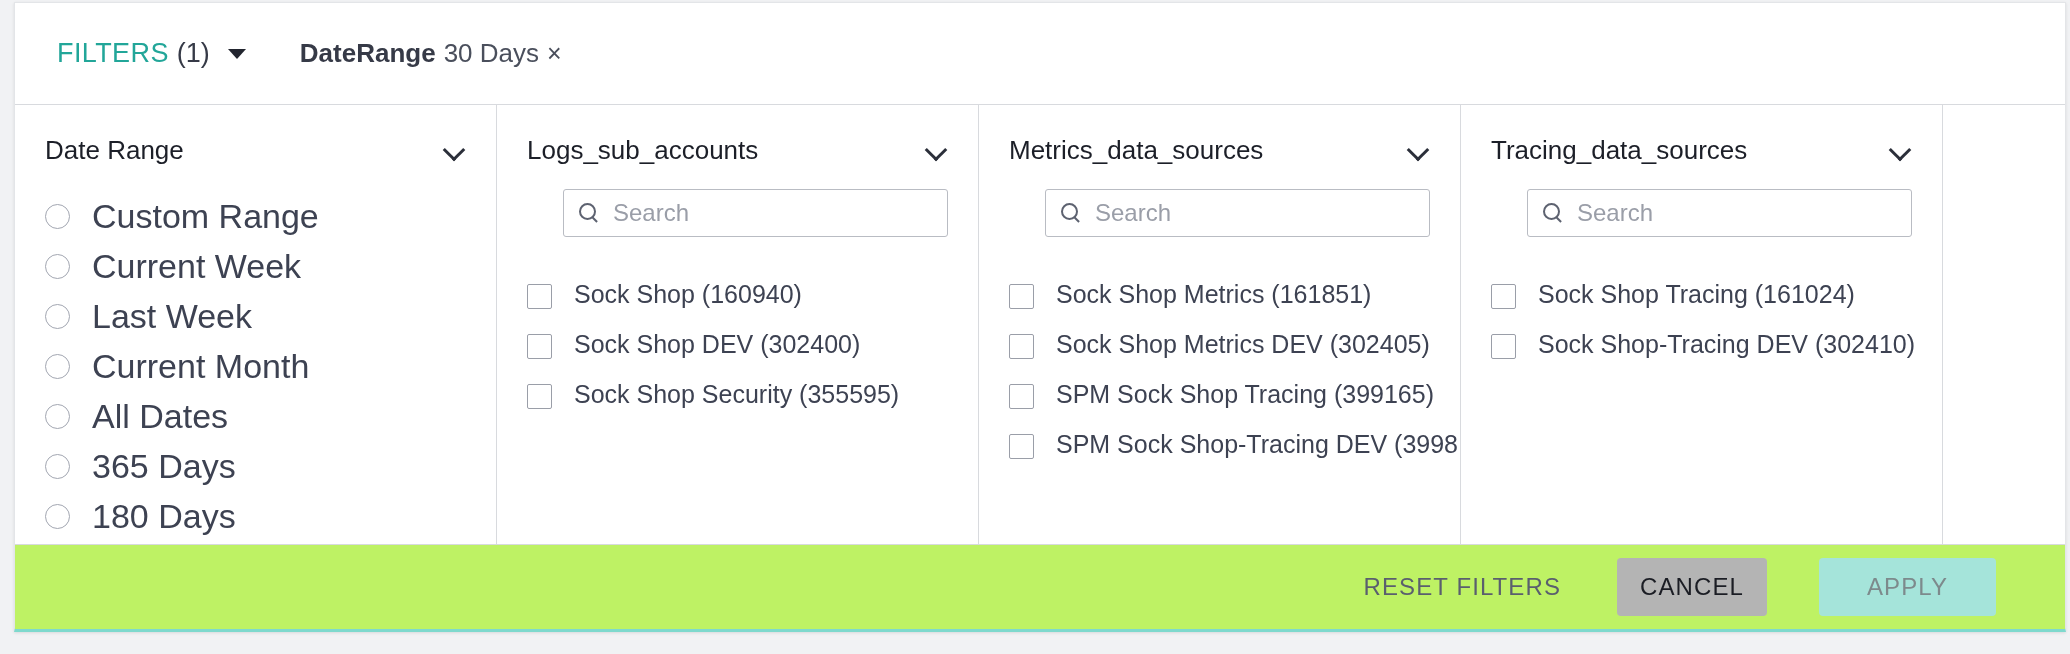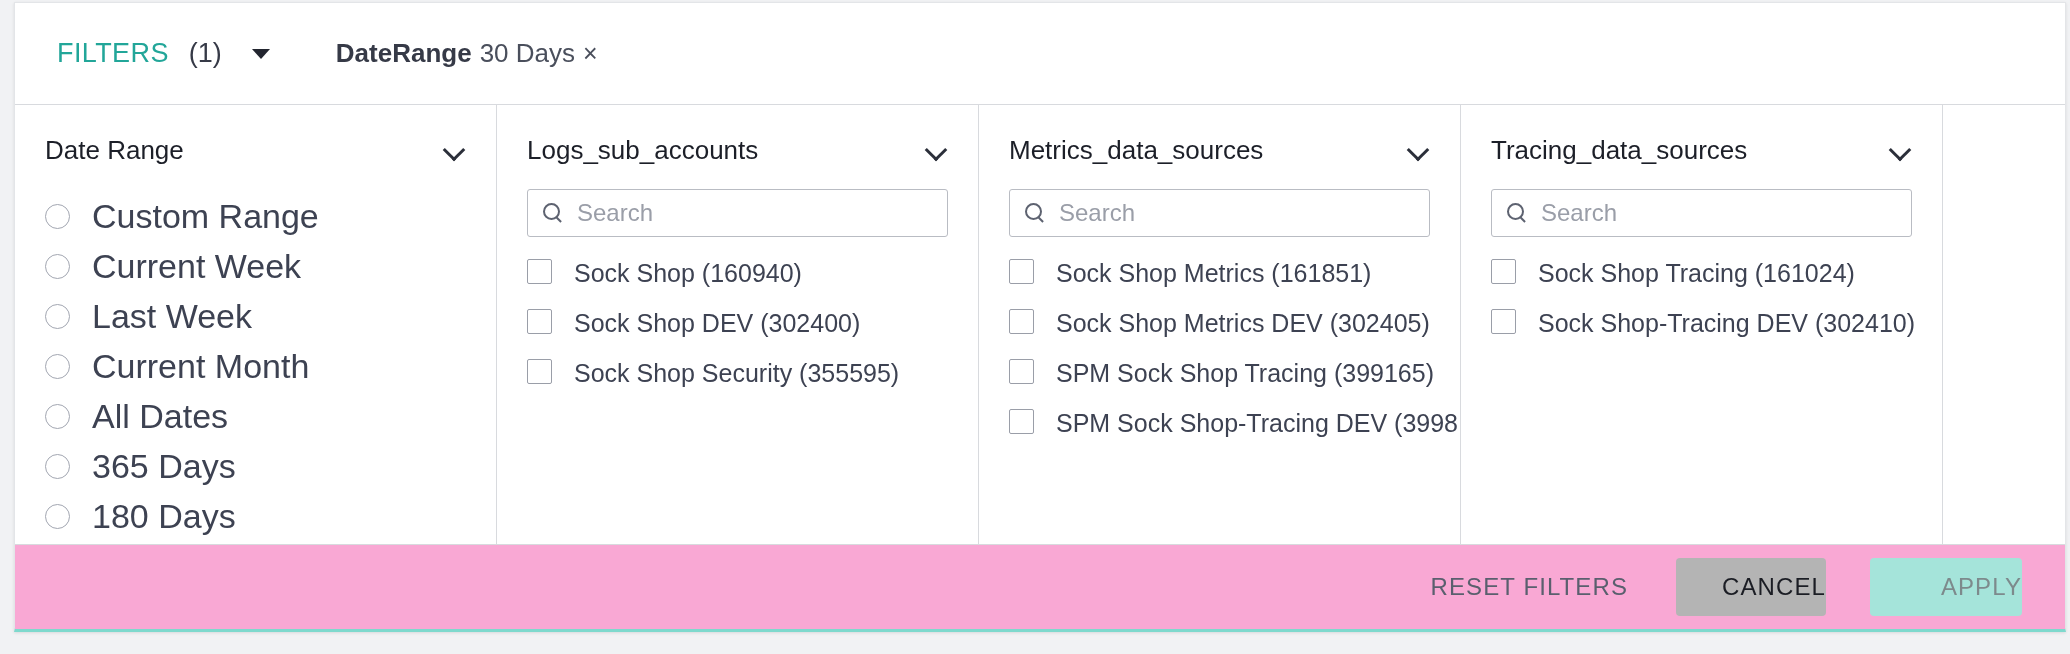--- a/index.html
+++ b/index.html
@@ -23,21 +23,20 @@
   }
 
   
   .filters-bar {
     height: 102px;
     display: flex;
     align-items: center;
     padding-left: 42px;
     border-bottom: 1px solid #d8dade;
     background: #fff;
-    gap: 12px;
   }
   .filters-label {
     color: #22a699;
     font-size: 27px;
     letter-spacing: .4px;
     font-weight: 400;
   }
   .filters-count {
     color: #363a47;
     font-size: 27px;
@@ -125,20 +124,21 @@
   
   .search-box {
     margin-top: 16px;
     height: 48px;
     border: 1px solid #b9bcc3;
     border-radius: 3px;
     display: flex;
     align-items: center;
     padding-left: 14px;
     background: #fff;
+    margin-left: 36px;
   }
   .search-icon {
     width: 22px; height: 22px;
     flex: 0 0 auto;
     position: relative;
     margin-right: 13px;
   }
   .search-icon::before {
     content: "";
     position: absolute;
@@ -164,21 +164,21 @@
     color: #3a3f4c;
     width: 100%;
     background: transparent;
   }
   .search-input::placeholder { color: #9a9ea8; }
 
   
   .opt-list { margin-top: 22px; }
   .opt {
     display: flex;
-    align-items: flex-start;
+    align-items: flex-end;
     height: 50px;
     white-space: nowrap;
   }
   .checkbox {
     width: 25px; height: 25px;
     border: 1.6px solid #9a9ea8;
     border-radius: 2px;
     background: #fff;
     flex: 0 0 auto;
     margin-right: 22px;
@@ -209,54 +209,53 @@
     color: #3d4252;
     white-space: nowrap;
   }
 
   
   .footer {
     height: 84px;
     display: flex;
     align-items: center;
     justify-content: flex-end;
-    padding-right: 43px;
-    gap: 4px;
-    background: #f9a8d4;
+    padding-right: 69px;
+    gap: 12px;
+    background: #bef264;
   }
   .reset-link {
     font-size: 24px;
     color: #5a5f6e;
     letter-spacing: 1.1px;
     margin-right: 44px;
     cursor: pointer;
     background: none;
     border: none;
     font-family: "Liberation Sans", sans-serif;
   }
   .btn {
     border: none;
     border-radius: 4px;
     font-size: 24px;
     letter-spacing: 1.1px;
     font-family: "Liberation Sans", sans-serif;
     height: 58px;
     cursor: pointer;
-    text-align: right;
   }
   .btn-cancel {
     background: #b4b4b4;
     color: #1b1d24;
     width: 150px;
     margin-right: 40px;
   }
   .btn-apply {
     background: #a5e4da;
     color: #7d8a8c;
-    width: 152px;
+    width: 177px;
   }
 </style>
 </head>
 <body>
 
 <div class="page">
   <div class="panel">
 
     <div class="filters-bar">
       <span class="filters-label">FILTERS</span>

